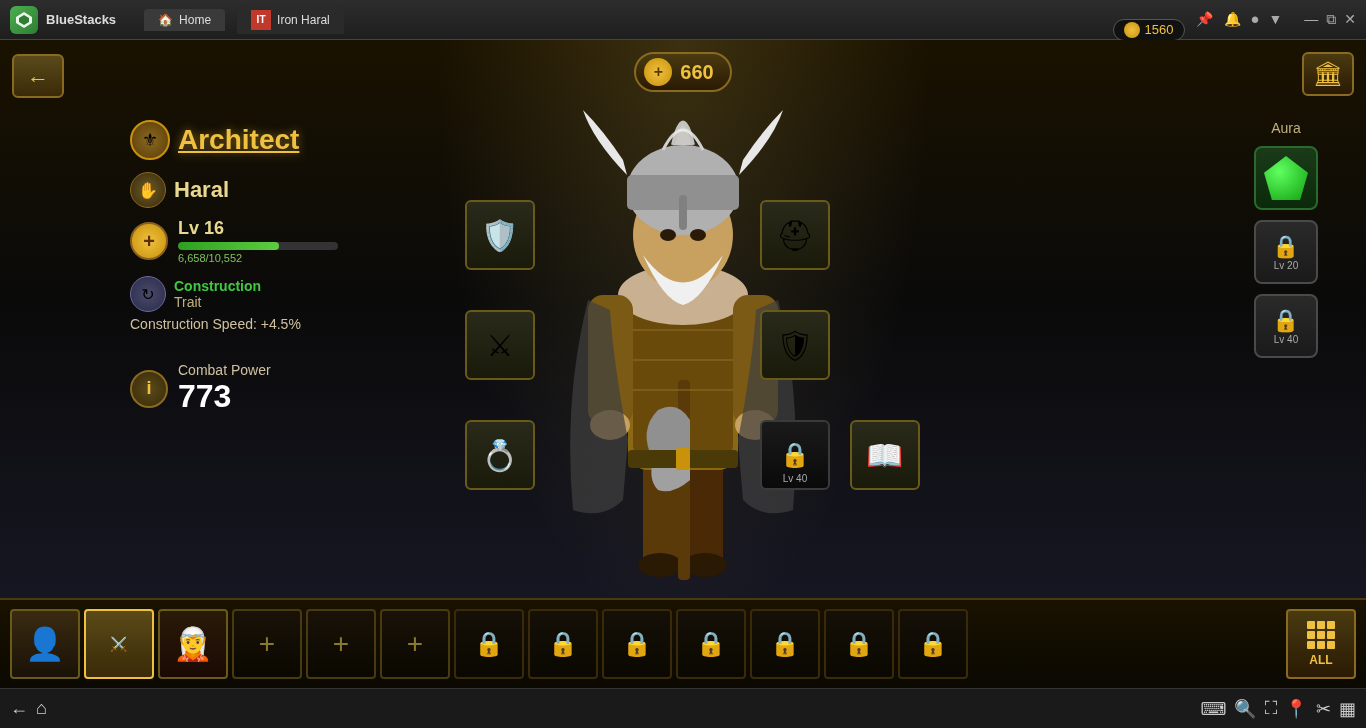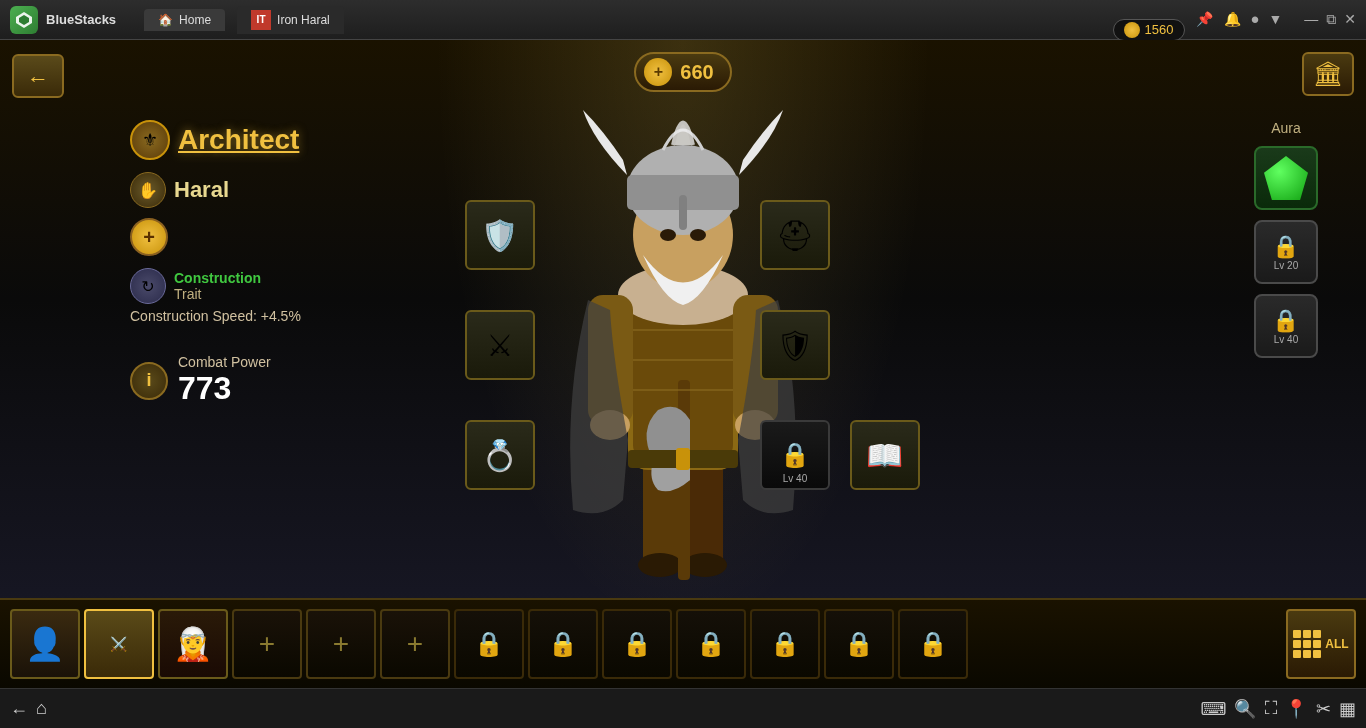--- a/index.html
+++ b/index.html
@@ -570,21 +570,21 @@
     }
 
     .all-btn {
       margin-left: auto;
       width: 70px;
       height: 70px;
       background: linear-gradient(180deg, #4a3a10, #2a1a04);
       border: 2px solid #8a6a20;
       border-radius: 4px;
       display: flex;
-      flex-direction: row;
+      flex-direction: column;
       align-items: center;
       justify-content: center;
       cursor: pointer;
       gap: 4px;
     }
     .all-grid {
       display: grid;
       grid-template-columns: repeat(3, 8px);
       grid-template-rows: repeat(3, 8px);
       gap: 2px;
@@ -708,20 +708,27 @@
 
     <div class="hero-name-row">
       <div class="name-icon">
         <span>✋</span>
       </div>
       <span class="hero-name-text">Haral</span>
     </div>
 
     <div class="level-row">
       <div class="level-plus-btn">+</div>
+      <div class="level-info">
+        <div class="level-text">Lv 16</div>
+        <div class="xp-bar-bg">
+          <div class="xp-bar-fill" style="width: 63%;"></div>
+        </div>
+        <div class="xp-text">6,658/10,552</div>
+      </div>
     </div>
 
     <div class="trait-row">
       <div class="trait-icon">
         <span>↻</span>
       </div>
       <div class="trait-info">
         <div class="trait-name">Construction</div>
         <div class="trait-label">Trait</div>
       </div>

